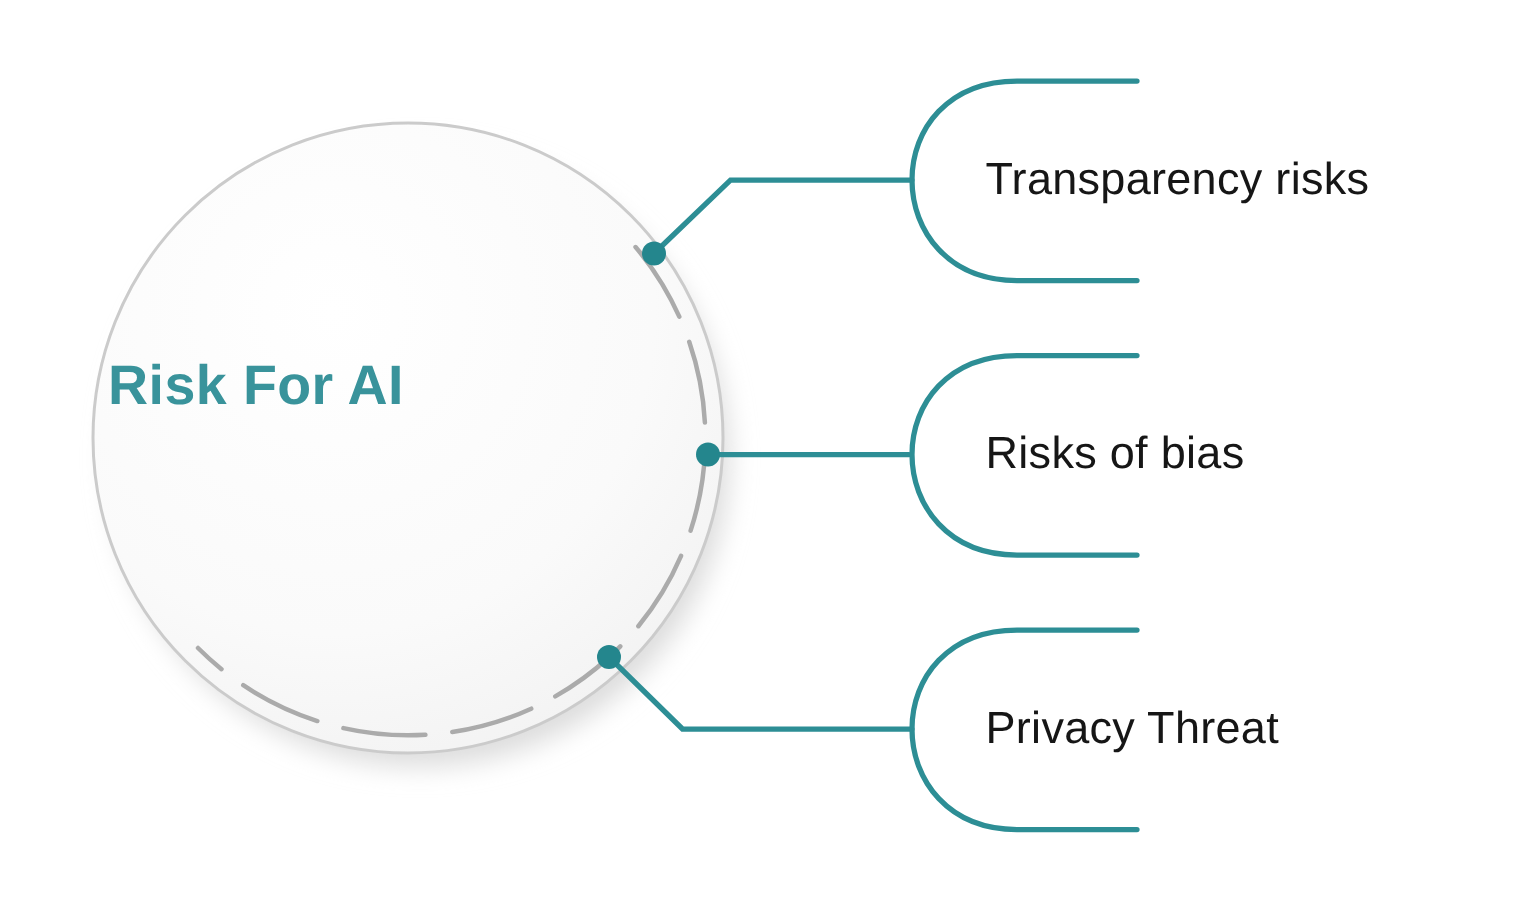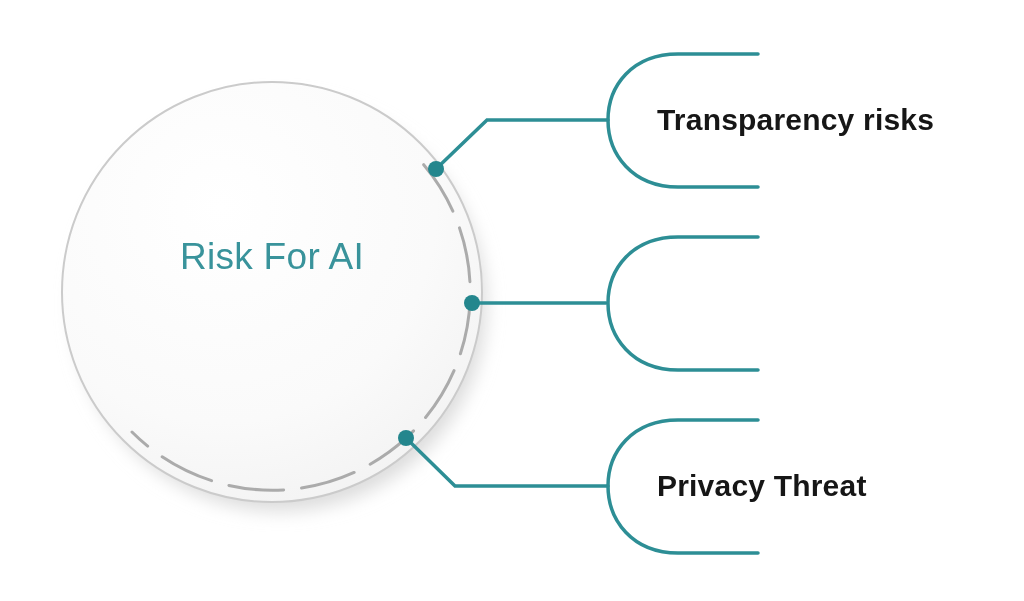--- a/index.html
+++ b/index.html
@@ -39,35 +39,34 @@
     stroke: var(--teal-line, #2D8E95);
     stroke-width: 3.5;
     stroke-linecap: round;
   }
   .dot { fill: var(--dot-fill, #24868D); }
   .center-title {
     position: absolute;
     left: 72px;
     top: 231px;
     width: 400px;
-    text-align: center;
     font-size: 37px;
     line-height: 51px;
-    font-weight: normal;
+    font-weight: bold;
     letter-spacing: 0.3px;
     color: var(--teal-text, #39939B);
   }
   .branch-label {
     position: absolute;
     left: 657px;
     height: 50px;
     display: flex;
     align-items: center;
     font-size: 30px;
-    font-weight: bold;
+    font-weight: normal;
     letter-spacing: 0.2px;
     color: var(--label-text, #161616);
     white-space: nowrap;
   }
   .branch-label.b1 { top: 95px; }
   .branch-label.b2 { top: 278px; }
   .branch-label.b3 { top: 461px; }
 </style>
 </head>
 <body>
@@ -103,15 +102,16 @@
     <circle class="dot" cx="436" cy="169" r="8"></circle>
     <circle class="dot" cx="472" cy="303" r="8"></circle>
     <circle class="dot" cx="406" cy="438" r="8"></circle>
   </svg>
 
   <div class="center-title">
     <div>Risk For AI</div>
   </div>
 
   <div class="branch-label b1">Transparency risks</div>
+  <div class="branch-label b2">Risks of bias</div>
   <div class="branch-label b3">Privacy Threat</div>
 
 </div>
 
 </body></html>

